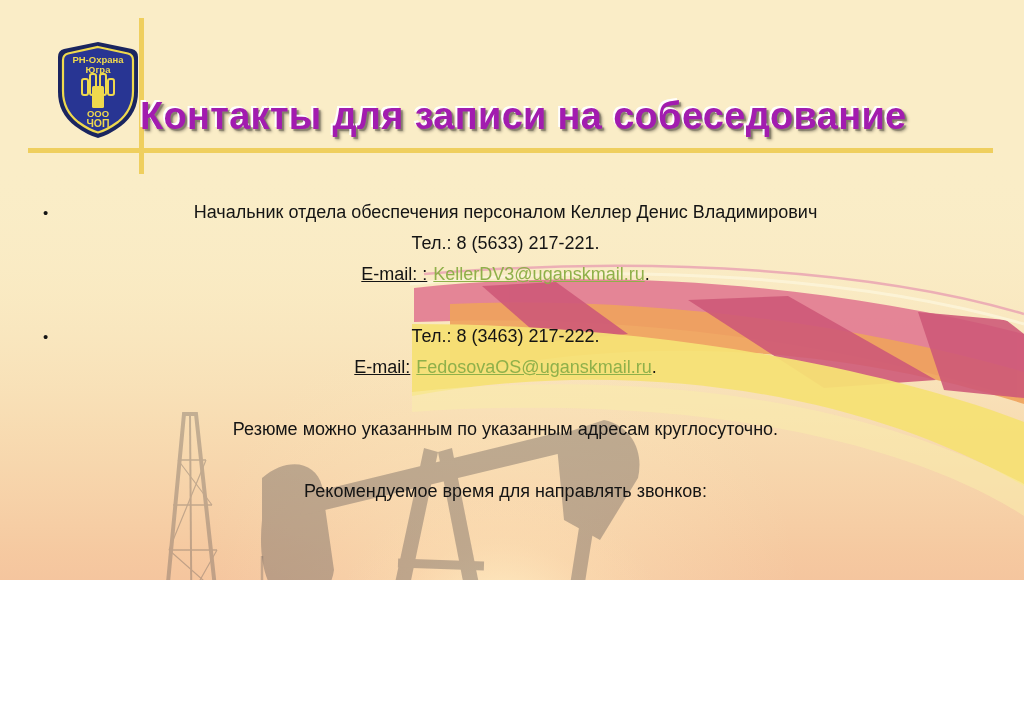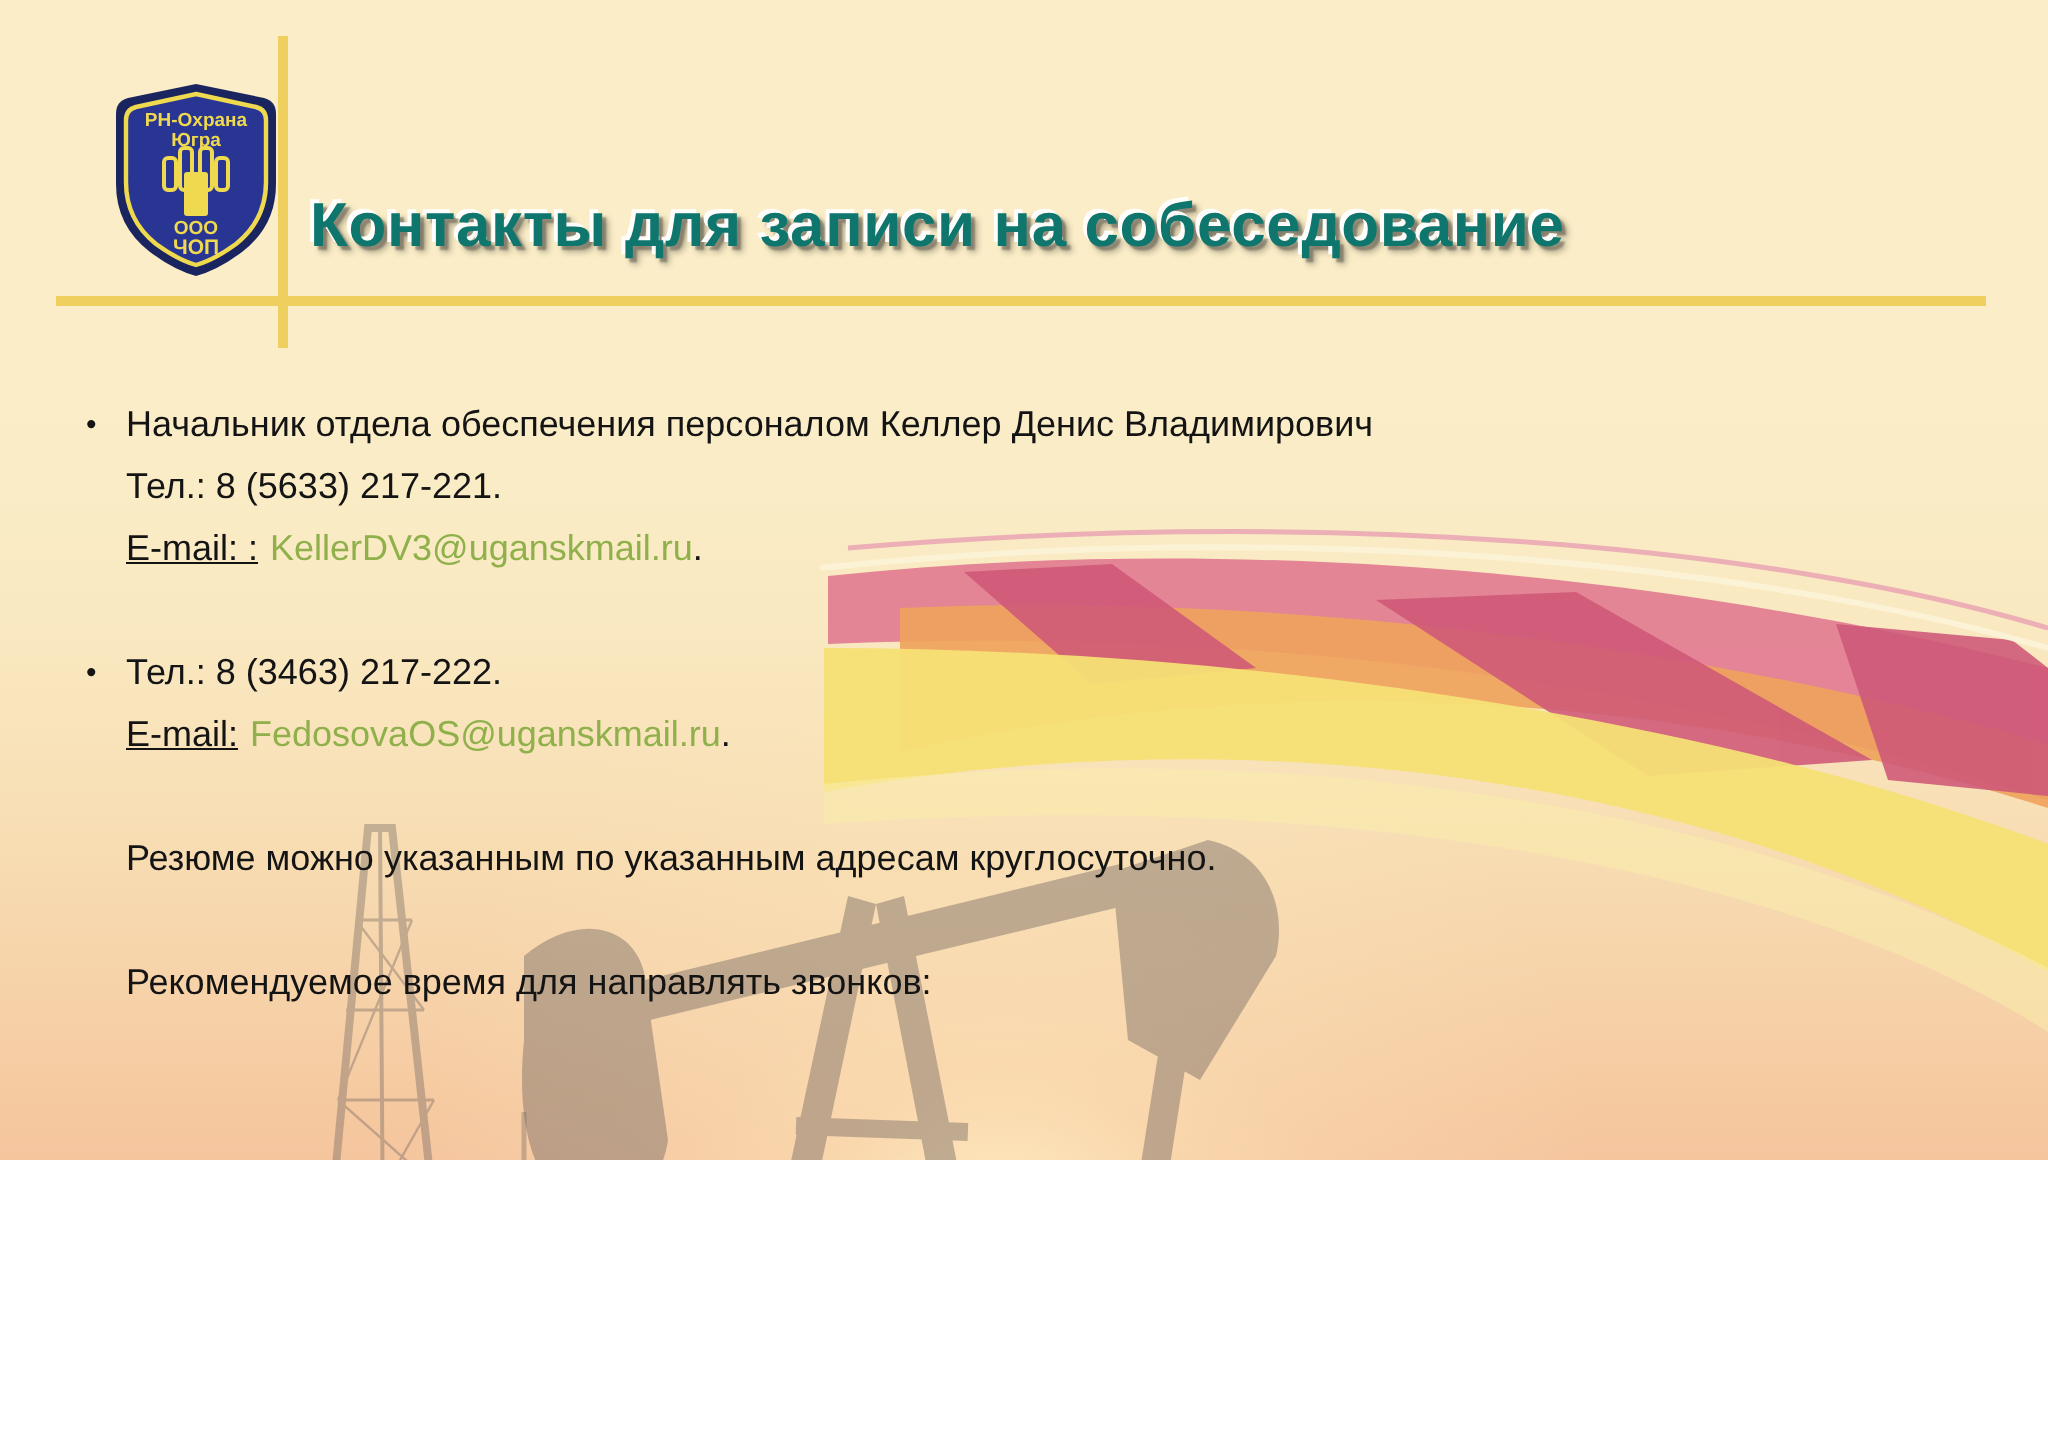--- a/index.html
+++ b/index.html
@@ -13,38 +13,38 @@
   
   .vline { position:absolute; left:139px; top:18px; width:5px; height:156px; background:#EFCF5E; }
   .hline { position:absolute; left:28px; top:148px; width:965px; height:5px; background:#EFCF5E; }
 
   
   .logo { position:absolute; left:52px; top:40px; width:92px; height:102px; }
   .logo text { font-family:"Liberation Sans", sans-serif; font-weight:bold; fill:#EFD94E; }
 
   
   .title {
-    position:absolute; left:155px; top:95px; margin:0; white-space:nowrap;
-    font-size:31px; font-weight:bold; letter-spacing:.3px; color:#0f766e;
+    position:absolute; left:140px; top:95px; margin:0; white-space:nowrap;
+    font-size:38px; font-weight:bold; letter-spacing:.3px; color:#a21caf;
     text-shadow:-2px -2px 0 rgba(255,255,255,.95),
                  2px 2px 1px rgba(90,85,75,.55),
                  3px 3px 3px rgba(40,35,30,.35);
   }
 
   
   .content {
     position:absolute; left:63px; top:197px; width:885px;
     font-size:18px; line-height:31px; color:#141414;
   }
-  .content p { margin:0; }
+  .content p { margin:0;text-align:center; }
   .gap { height:31px; }
   .bullet-group { position:relative; }
   .bullet-dot { position:absolute; left:-20px; top:0; font-size:15px; color:#141414; }
   .email-label { margin-right:6px;text-decoration:underline; }
-  .email-link { color:#8FB04A; cursor:pointer; }
+  .email-link { color:#8FB04A; text-decoration:underline; cursor:pointer; }
   .email-suffix { color:#141414; }
 </style>
 </head>
 <body>
 
 <div class="slide">
 
   <svg class="layer" viewBox="0 0 1024 723" aria-hidden="true">
     <defs>
       <linearGradient id="sky" x1="0" y1="0" x2="0" y2="1">

